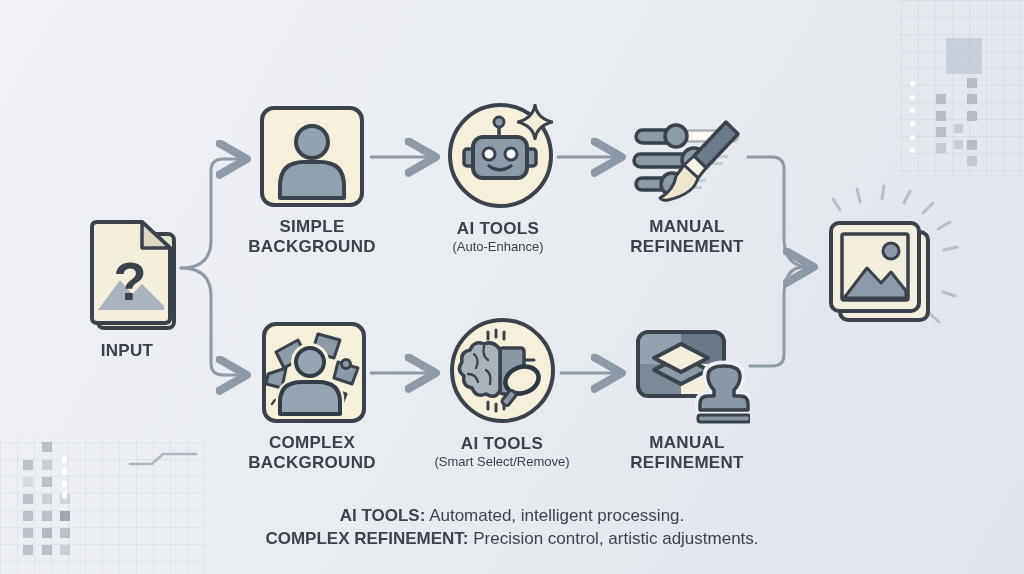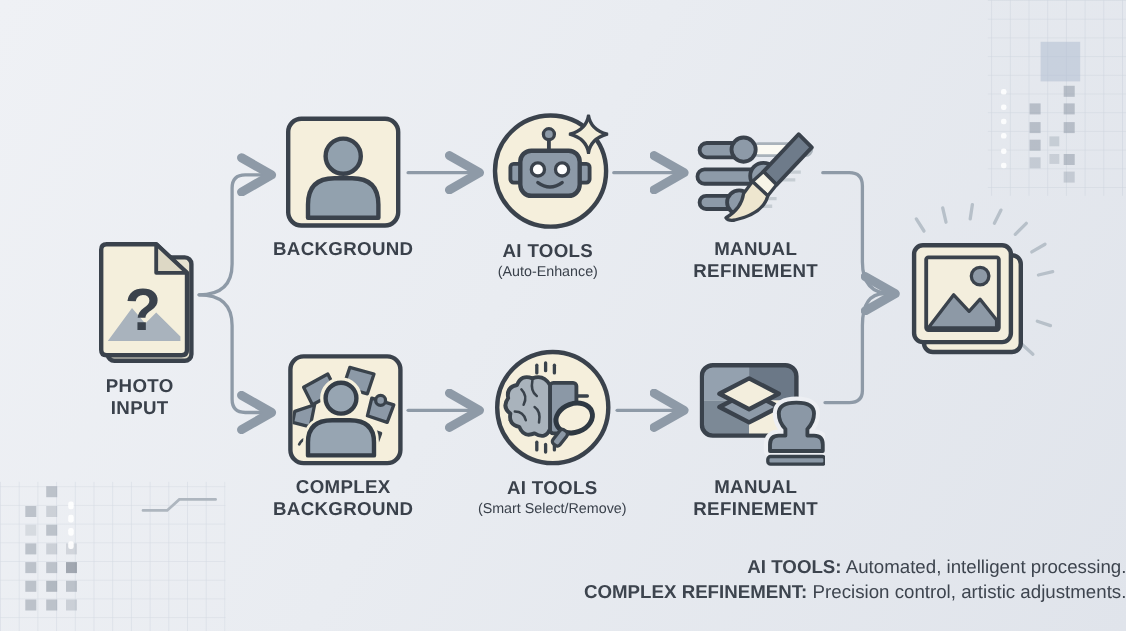--- a/index.html
+++ b/index.html
@@ -19,21 +19,21 @@
     width:105px;height:105px;border:4px solid #3a424c;border-radius:50%;
     background:#f5efdc;display:flex;align-items:center;justify-content:center;
   }
   .label{
     position:absolute;z-index:3;text-align:center;color:#3a414b;
     font-weight:bold;font-size:17px;line-height:1.18;letter-spacing:.3px;
   }
   .label .sub{display:block;font-weight:400;font-size:13px;letter-spacing:0;}
   .label span{display:block;}
   #legend{
-    position:absolute;left:0;right:0;top:504px;z-index:3;text-align:right;
+    position:absolute;left:0;right:0;top:504px;z-index:3;text-align:center;
     color:#3d444e;font-size:17px;line-height:1.38;
   }
   #legend .term{font-weight:bold;}
   .photo-frame{
     position:absolute;width:92px;height:92px;border:4px solid #3a424c;border-radius:10px;
     background:#f3eedd;
   }
 </style>
 </head>
 <body>
@@ -132,31 +132,31 @@
   <div class="node" style="left:80px;top:216px;width:100px;height:116px;">
     <svg width="100" height="116" viewBox="0 0 100 116">
       <rect x="18" y="18" width="76" height="94" rx="6" fill="#e6e2d0" stroke="#3a424c" stroke-width="4"></rect>
       <path d="M17,6 H62 L90,32 V102 Q90,107 85,107 H17 Q12,107 12,102 V11 Q12,6 17,6 Z" fill="#f4efdc" stroke="#3a424c" stroke-width="4" stroke-linejoin="round"></path>
       <path d="M62,6 V32 H90 Z" fill="#ddd8c5" stroke="#3a424c" stroke-width="3.5" stroke-linejoin="round"></path>
       <path d="M18,94 L40,64 L52,78 L62,68 L84,90 V94 Z" fill="#a9b3bd"></path>
       <text x="50" y="84" text-anchor="middle" font-family="Liberation Sans, sans-serif" font-size="54" font-weight="bold" fill="#3a424c">?</text>
     </svg>
   </div>
   <div class="label" style="left:47px;top:341px;width:160px;">
-    <span>PHOTO</span>
     <span>INPUT</span>
   </div>
 
   <div class="node framed-box" style="left:260px;top:106px;">
     <svg width="96" height="93" viewBox="0 0 96 93">
       <circle cx="48" cy="32" r="16" fill="#92a1ae" stroke="#3a424c" stroke-width="4"></circle>
       <path d="M16,88 V76 Q16,52 40,52 H56 Q80,52 80,76 V88 Z" fill="#92a1ae" stroke="#3a424c" stroke-width="4" stroke-linejoin="round"></path>
     </svg>
   </div>
   <div class="label" style="left:232px;top:217px;width:160px;">
+    <span>SIMPLE</span>
     <span>BACKGROUND</span>
   </div>
 
   <div class="node framed-circle" style="left:448px;top:103px;">
     <svg width="97" height="97" viewBox="0 0 97 97">
       <line x1="47" y1="20" x2="47" y2="30" stroke="#3a424c" stroke-width="3.5"></line>
       <circle cx="47" cy="15" r="5" fill="#8d9aa8" stroke="#3a424c" stroke-width="3"></circle>
       <rect x="12" y="42" width="11" height="17" rx="3" fill="#8d9aa8" stroke="#3a424c" stroke-width="3.5"></rect>
       <rect x="73" y="42" width="11" height="17" rx="3" fill="#8d9aa8" stroke="#3a424c" stroke-width="3.5"></rect>
       <rect x="21" y="30" width="54" height="41" rx="10" fill="#8d9aa8" stroke="#3a424c" stroke-width="4"></rect>

